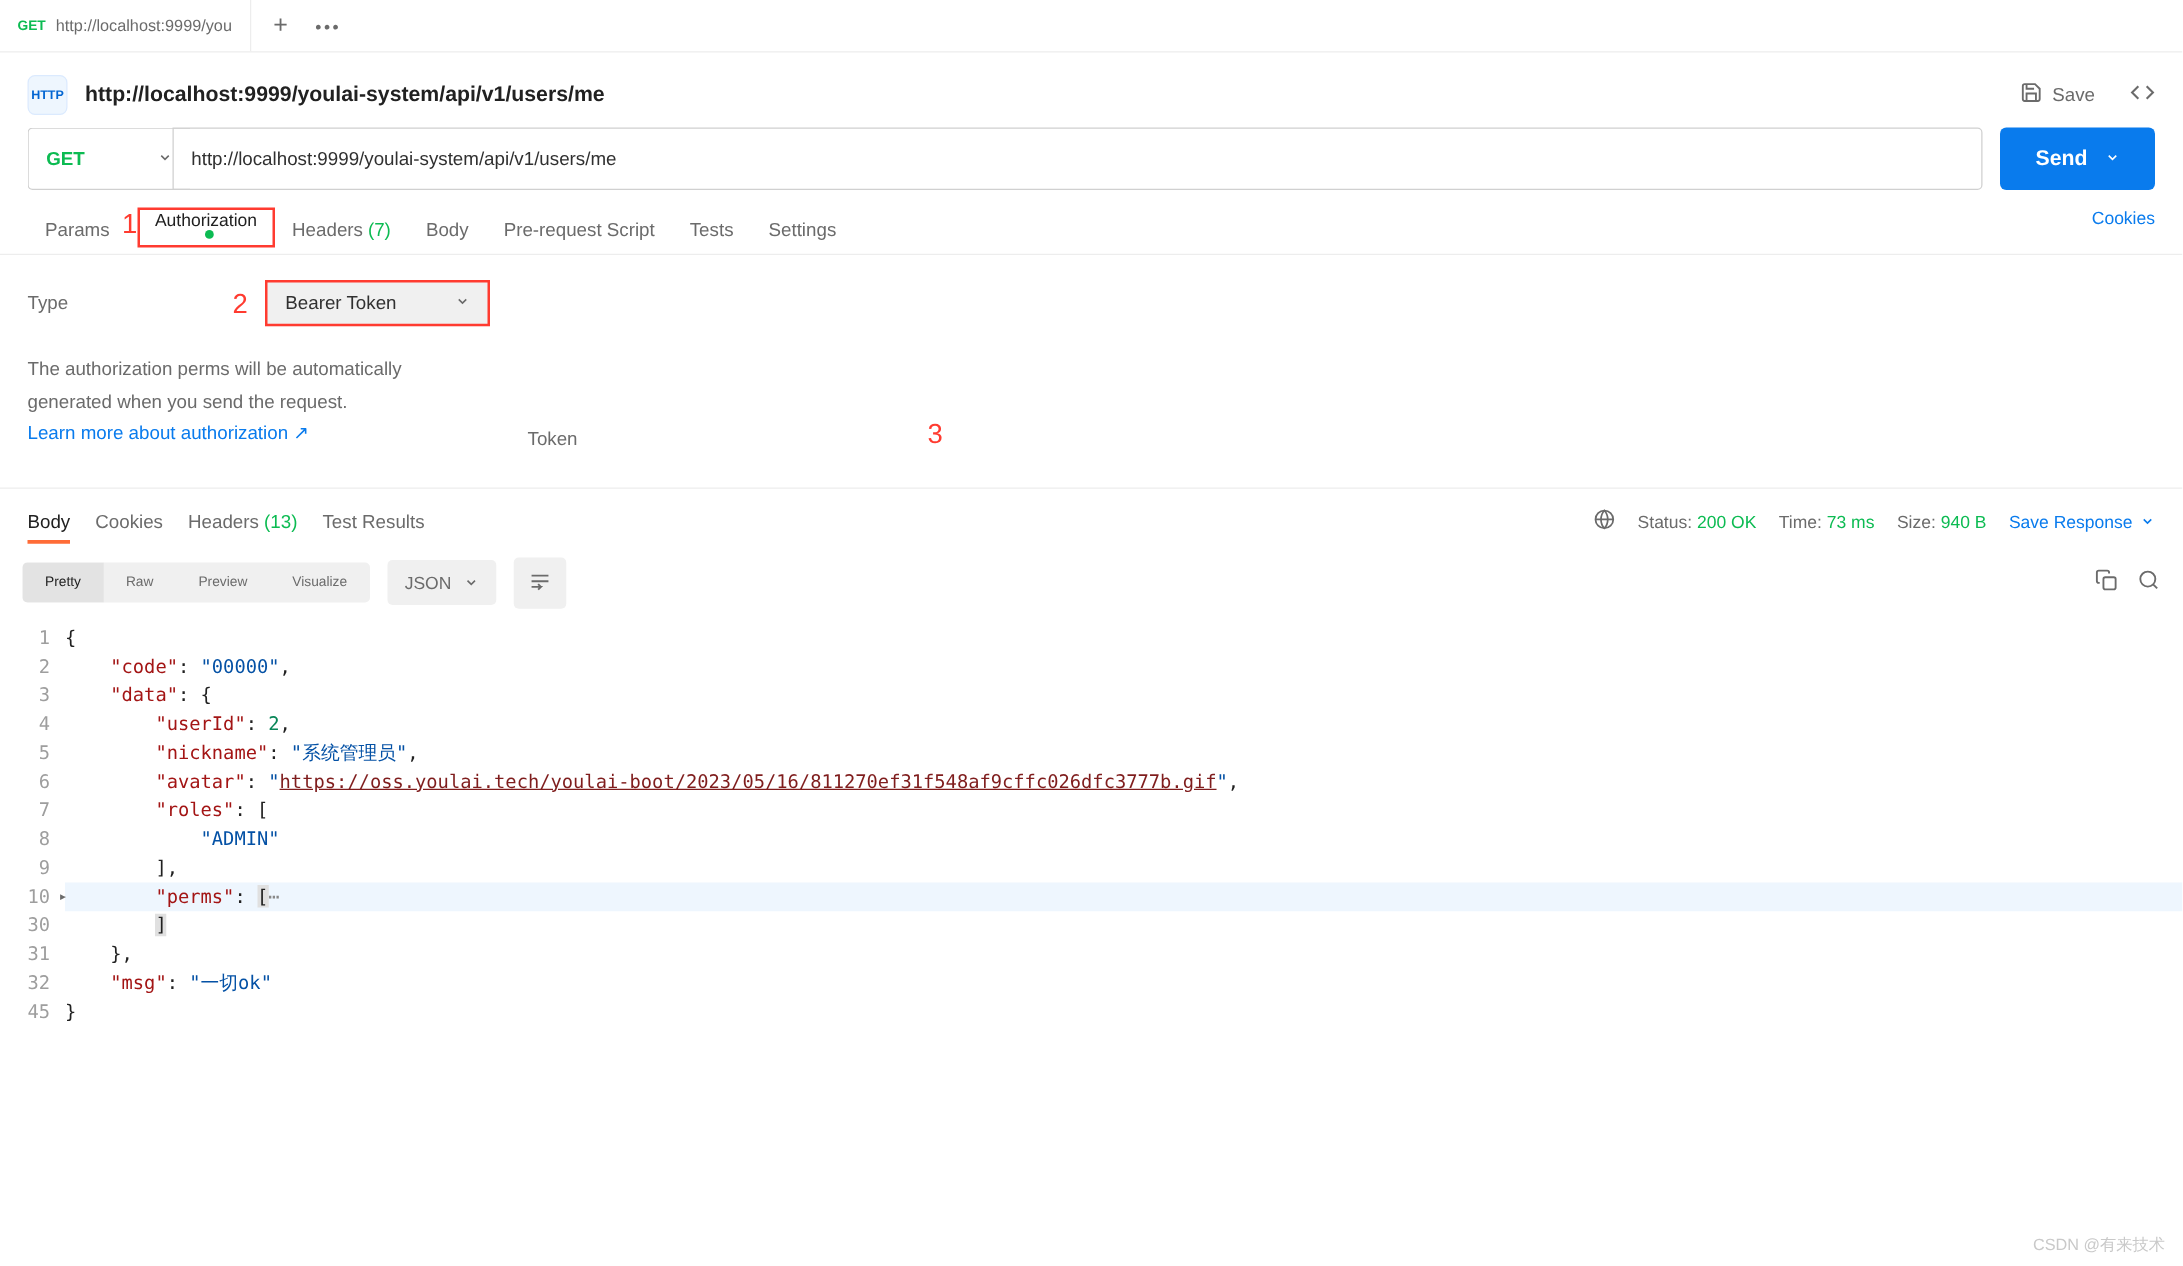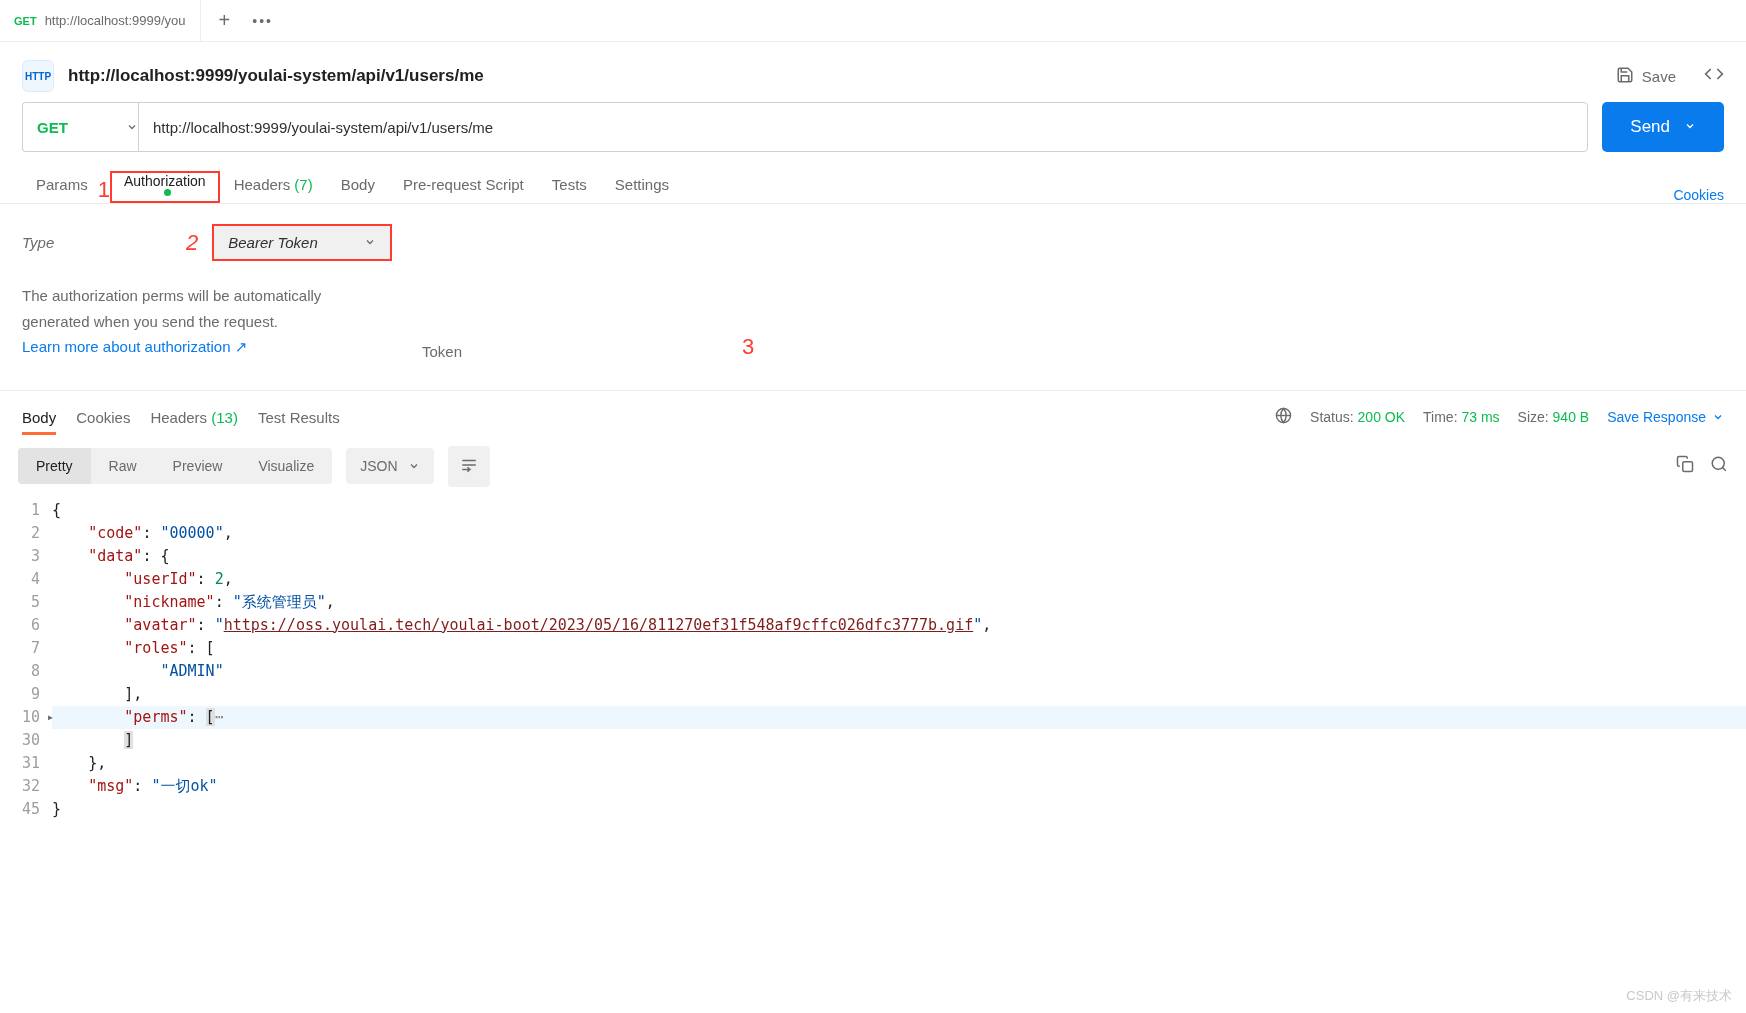--- a/index.html
+++ b/index.html
@@ -19,36 +19,36 @@
 .httpicon { width:32px; height:32px; border-radius:6px; background:#eef6fe; display:flex; align-items:center; justify-content:center; color:#0265d2; font-size:10px; font-weight:700; margin-right:14px; border:1px solid #dbeafe; }
 .headerrow h1 { font-size:17px; font-weight:600; flex:1; }
 .saverow { display:flex; align-items:center; gap:8px; color:#6b6b6b; font-size:15px; margin-right:28px; }
 .codeicon { color:#6b6b6b; font-size:16px; }
 
 
 .urlrow { display:flex; gap:14px; padding:0 22px 14px 22px; }
 .methodsel { display:flex; align-items:center; justify-content:space-between; width:130px; border:1px solid #d0d0d0; border-radius:4px 0 0 4px; padding:0 14px; border-right:none; font-weight:700; color:#0cbb52; font-size:15px; }
 .urlinput { flex:1; border:1px solid #d0d0d0; border-radius:0 4px 4px 0; padding:0 14px; font-size:15px; color:#303030; display:flex; align-items:center; height:50px; margin-left:-14px; }
 .urlgroup { display:flex; flex:1; height:50px; }
-.sendbtn { background:#097bed; color:#fff; border:none; border-radius:5px; padding:0 28px; font-size:17px; font-weight:400; display:flex; align-items:center; gap:14px; }
+.sendbtn { background:#097bed; color:#fff; border:none; border-radius:5px; padding:0 28px; font-size:17px; font-weight:700; display:flex; align-items:center; gap:14px; }
 .sendbtn .chev { font-size:12px; }
 
 
-.reqtabs { display:flex; align-items:flex-end; padding:0 22px; border-bottom:1px solid #ededed; height:38px; position:relative; }
+.reqtabs { display:flex; align-items:flex-start; padding:0 22px; border-bottom:1px solid #ededed; height:38px; position:relative; }
 .reqtabs .rtab { padding:0 14px; height:100%; display:flex; align-items:center; color:#6b6b6b; cursor:pointer; font-size:15px; }
 .reqtabs .annot { color:#ff3b30; font-size:22px; font-weight:400; margin-left:-4px; }
 .reqtabs .bordbox { border:2px solid #ff3b30; height:32px; display:flex; align-items:center; padding:0 12px;flex-direction:column; }
 .reqtabs .gdot { width:7px; height:7px; border-radius:50%; background:#0cbb52; margin-left:6px; }
 .reqtabs .cnt { color:#0cbb52; margin-left:4px; }
 .reqtabs .cookies { margin-left:auto; color:#097bed; font-weight:500; cursor:pointer; }
 
 
 .authpanel { display:flex; padding:20px 22px 30px 22px; border-bottom:1px solid #ededed; }
 .authleft { width:370px; }
-.typerow { display:flex; align-items:center; gap:14px; margin-bottom:22px;font-style:italic; }
+.typerow { display:flex; align-items:center; gap:14px; margin-bottom:22px; }
 .typelbl { color:#6b6b6b; flex:0 0 auto; width:150px; font-size:15px; }
 .typesel { border:2px solid #ff3b30; background:#f0f0f0; display:flex; align-items:center; justify-content:space-between; padding:8px 14px; width:196px; color:#303030; font-size:15px; }
 .authleft p { color:#6b6b6b; line-height:1.7; font-size:15px; }
 .authleft a { color:#097bed; text-decoration:none; }
 .authright { flex:1; padding-left:30px; display:flex; align-items:flex-end; }
 .toklbl { color:#6b6b6b; width:320px; font-size:15px; }
 .tokinput { border:2px solid #ff3b30; padding:10px 14px; width:370px; background:#fafafa; color:#505050; font-size:14px; white-space:nowrap; overflow:hidden; text-overflow:ellipsis; }
 
 
 .resptabs { display:flex; align-items:center; padding:10px 22px 0 22px; gap:20px; }
@@ -56,21 +56,21 @@
 .resptabs .rtab2.active { color:#212121; }
 .resptabs .rtab2.active::after { content:''; position:absolute; left:0; right:0; bottom:-1px; height:3px; background:#ff6c37; }
 .resptabs .cnt2 { color:#0cbb52; }
 .resptabs .right { margin-left:auto; display:flex; align-items:center; gap:18px; color:#6b6b6b; font-size:14px; }
 .resptabs .right .val { color:#0cbb52; }
 .resptabs .savresp { color:#097bed; display:flex; align-items:center; gap:6px; font-weight:500; }
 
 
 .viewbar { display:flex; align-items:center; gap:14px; padding:12px 18px; }
 .viewtabs { display:flex; background:#f0f0f0; border-radius:4px; overflow:hidden; }
-.viewtabs .vt { padding:10px 18px; color:#6b6b6b; cursor:pointer; font-size:14px; }
+.viewtabs .vt { padding:10px 18px; color:#6b6b6b; cursor:pointer; font-size:11px; }
 .viewtabs .vt.active { background:#e3e3e3; color:#212121; }
 .jsonsel { background:#f0f0f0; border-radius:4px; padding:10px 14px; display:flex; align-items:center; gap:10px; color:#6b6b6b; font-size:14px; }
 .wrapbtn { background:#f0f0f0; border-radius:4px; padding:10px 12px; color:#6b6b6b; }
 .viewbar .spacer { flex:1; }
 .viewbar .righticons { display:flex; gap:16px; color:#6b6b6b; font-size:18px; }
 
 
 .code { display:flex; font-family:"SFMono-Regular",Consolas,Menlo,monospace; font-size:15px; line-height:1.55; padding:0 0 10px 0; }
 .gutter { text-align:right; color:#9e9e9e; padding:0 12px 0 22px; user-select:none; }
 .gutter div { height:23px; position:relative; }

